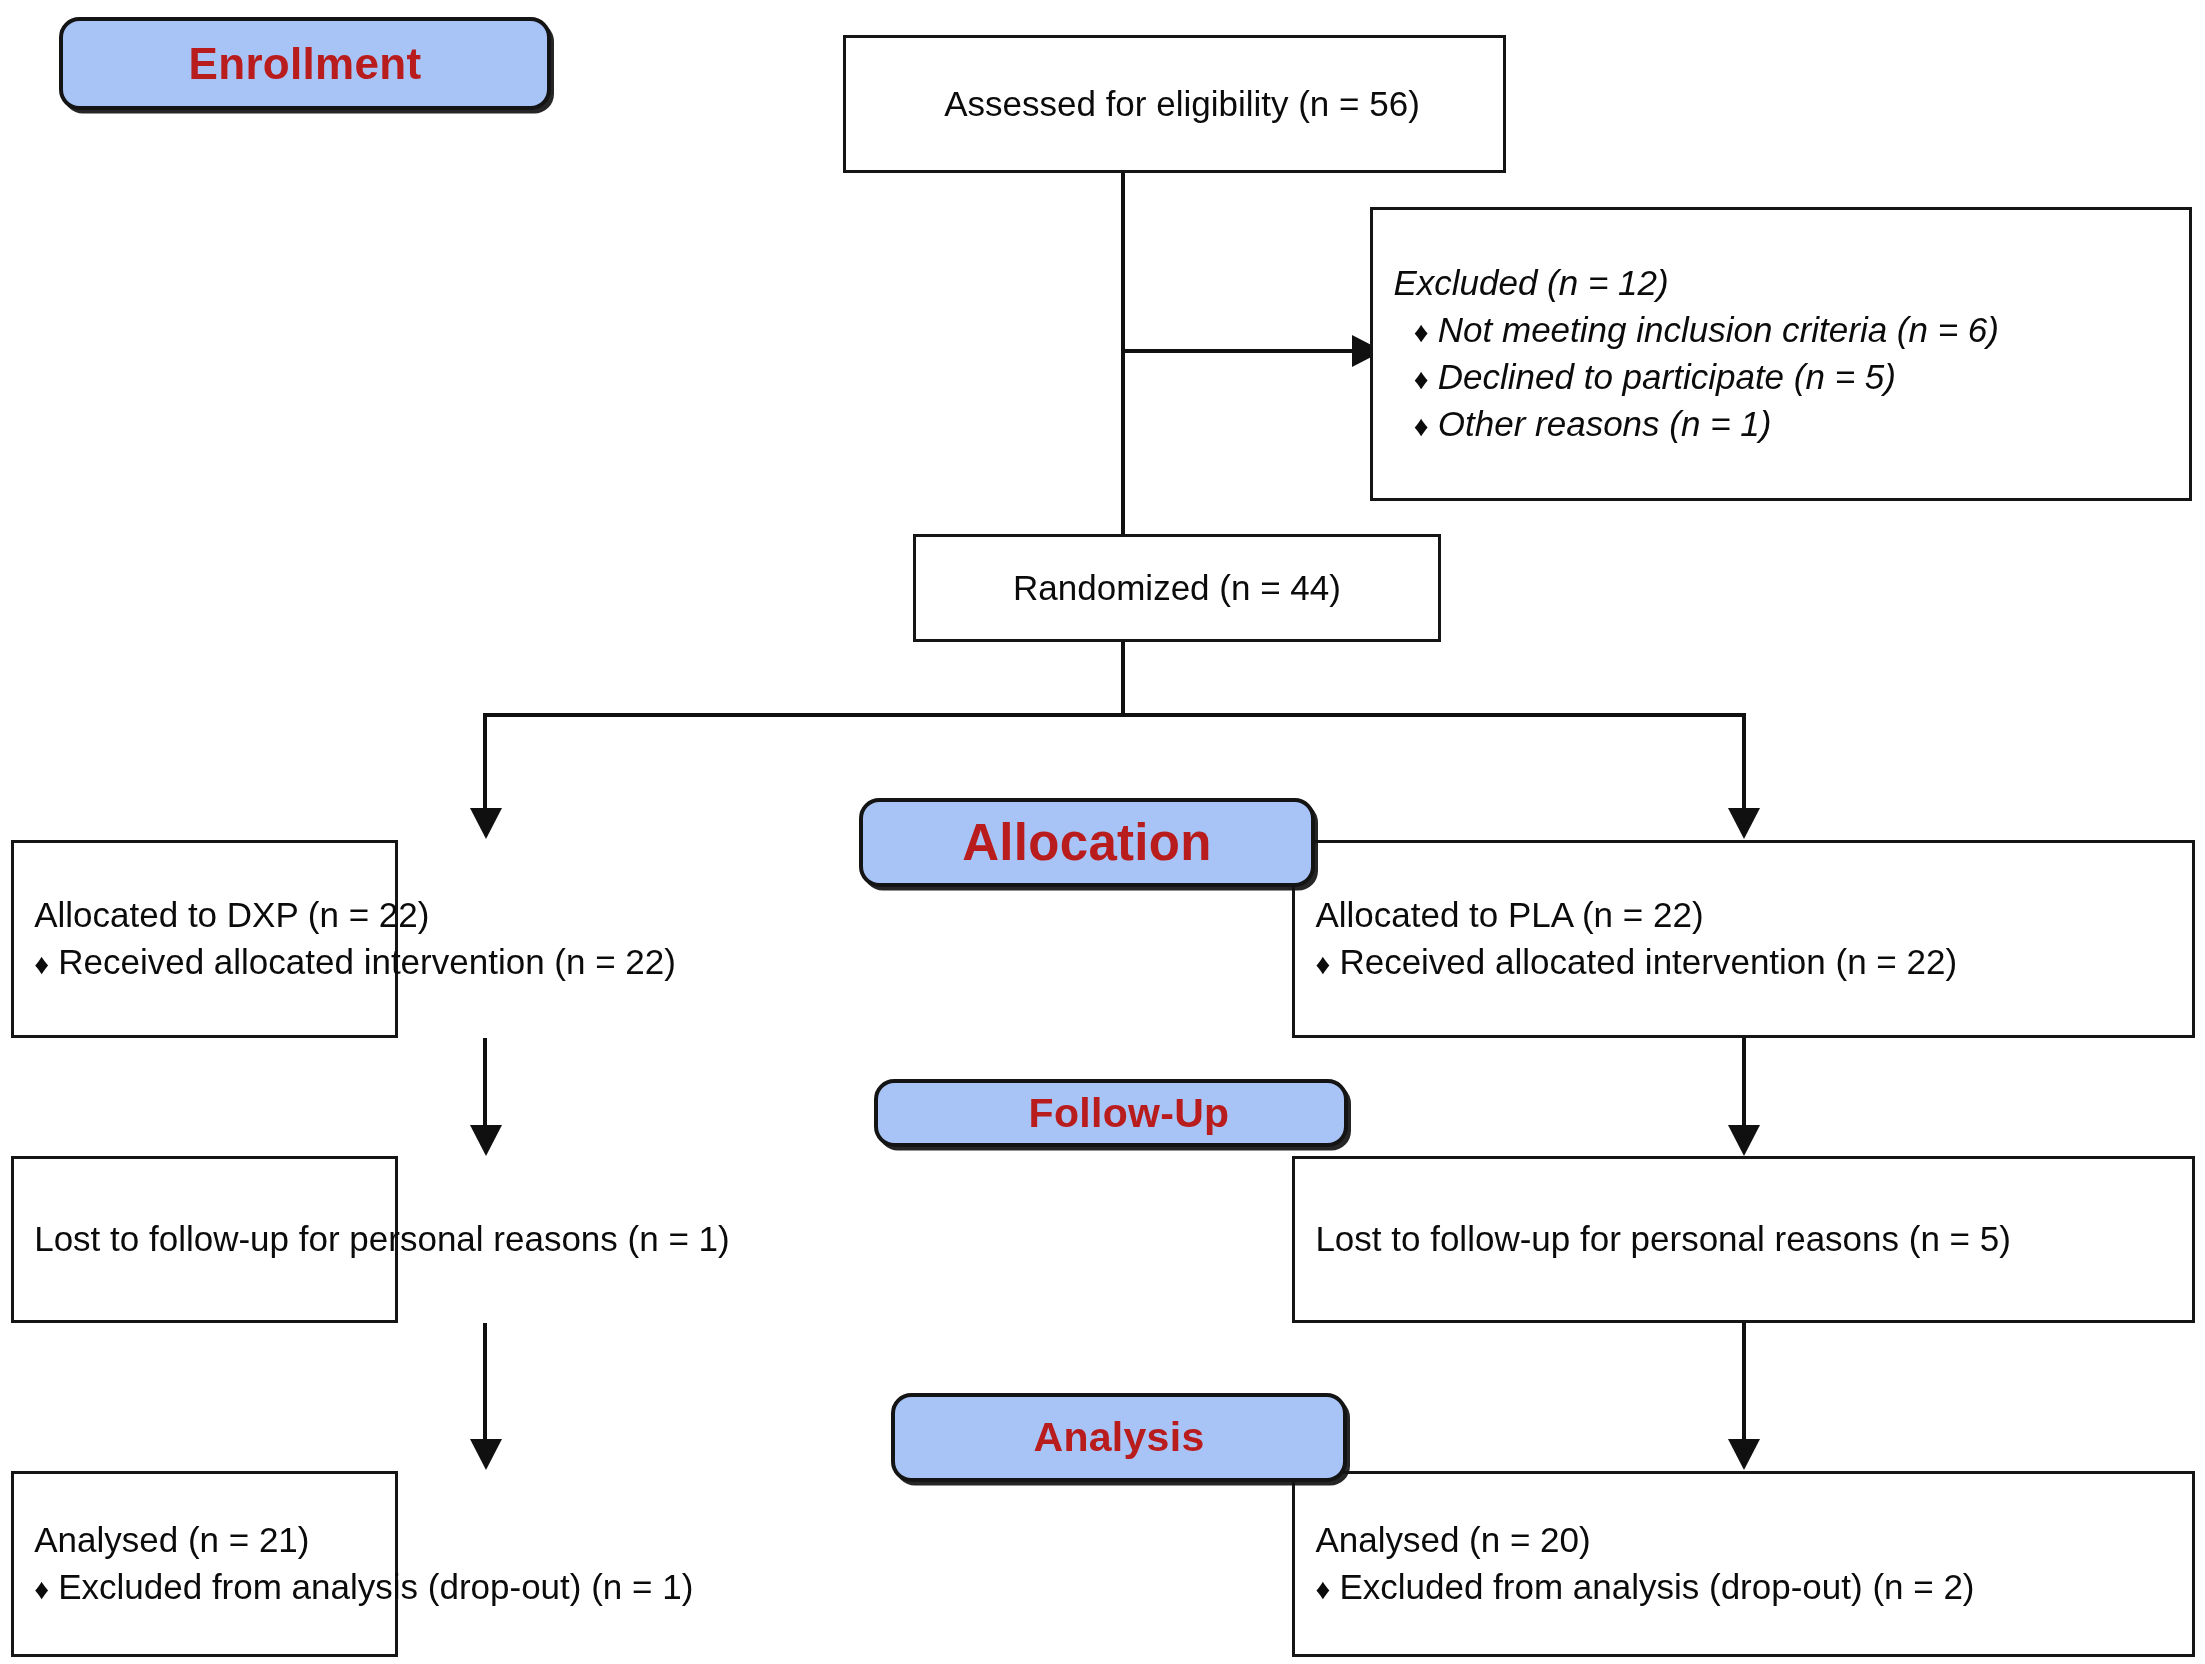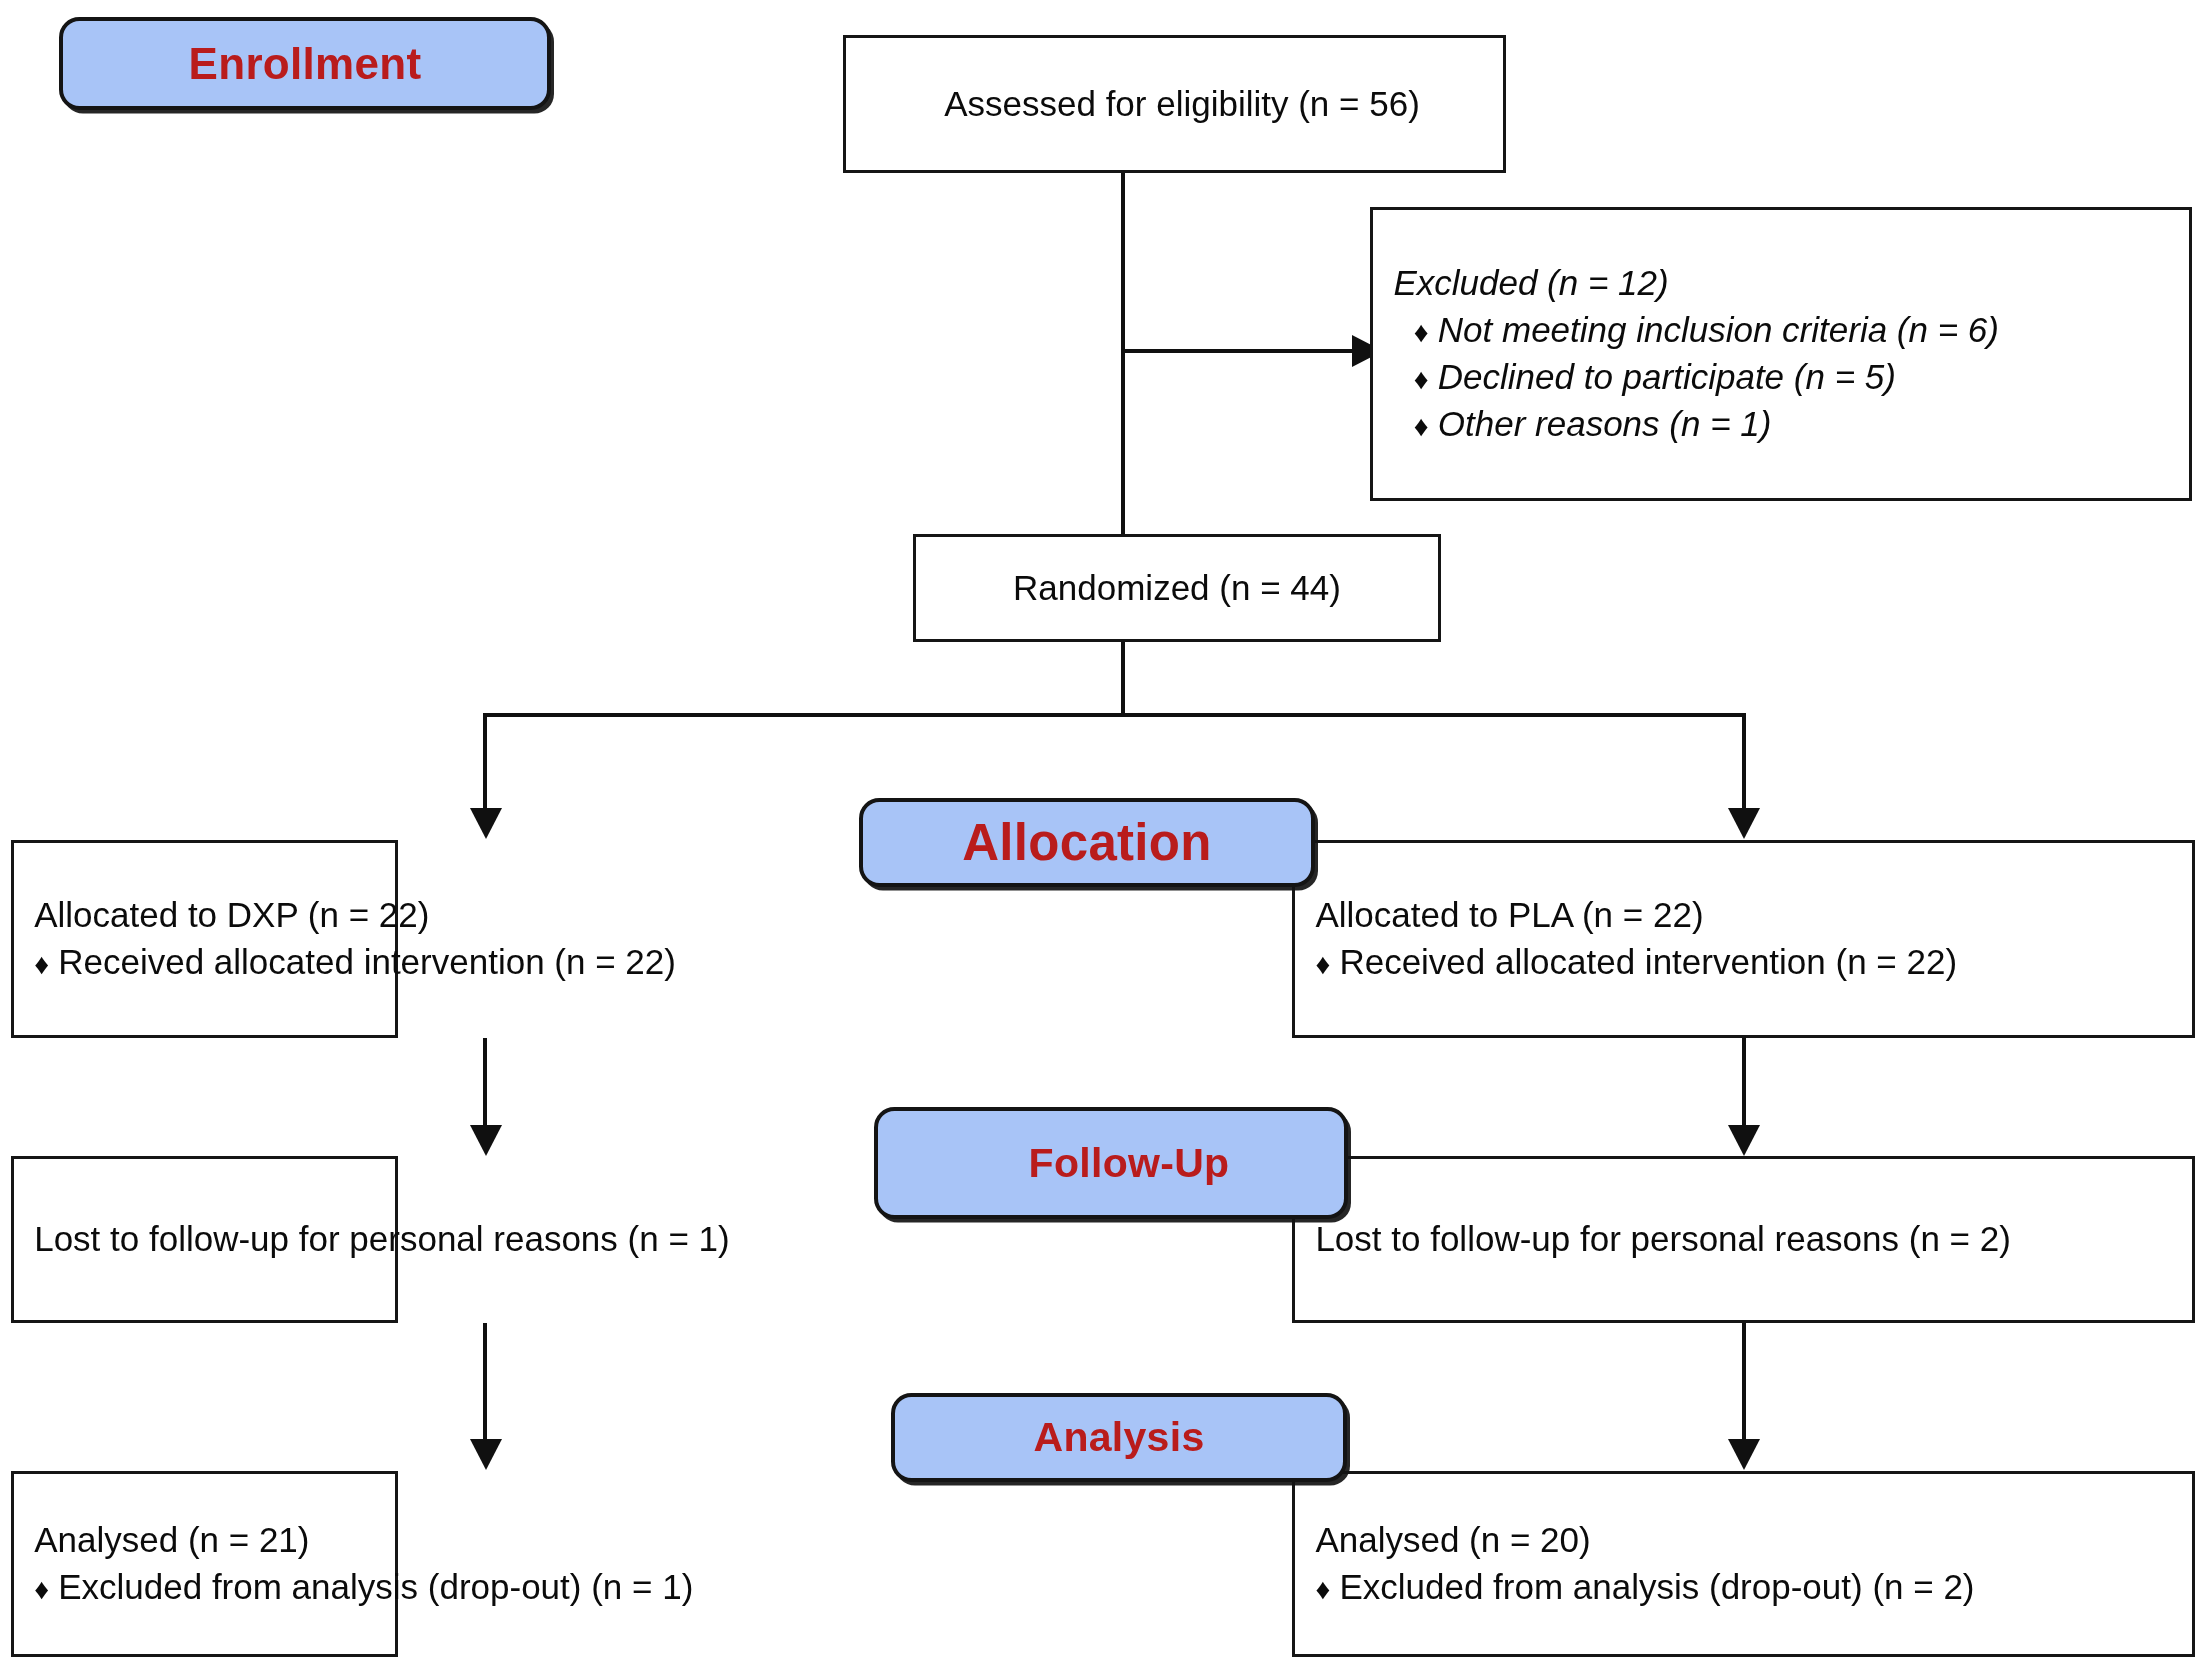--- a/index.html
+++ b/index.html
@@ -170,33 +170,33 @@
         <span class="bullet">♦</span><span>Received allocated intervention (n = 22)</span>
       </div>
     </div>
   </div>
 
   <div class="vline" style="left:483px; top:1038px; height:90px;"></div>
   <div class="arrow-down" style="left:470px; top:1125px;"></div>
   <div class="vline" style="left:1742px; top:1038px; height:90px;"></div>
   <div class="arrow-down" style="left:1728px; top:1125px;"></div>
 
-  <div class="stage-badge" style="left:874px; top:1107px; width:474px; height:112px;padding-left:36px;">
+  <div class="stage-badge" style="left:874px; top:1079px; width:474px; height:68px;padding-left:36px;">
     <span class="stage-label" style="font-size:41px;">Follow-Up</span>
   </div>
 
   <div class="box" style="left:10.8px; top:1156px; width:387px; height:167px;">
     <div class="box-body">
       <div class="line">Lost to follow-up for personal reasons (n = 1)</div>
     </div>
   </div>
 
   <div class="box" style="left:1292px; top:1156px; width:903px; height:167px;">
     <div class="box-body">
-      <div class="line">Lost to follow-up for personal reasons (n = 2)</div>
+      <div class="line">Lost to follow-up for personal reasons (n = 5)</div>
     </div>
   </div>
 
   <div class="vline" style="left:483px; top:1323px; height:120px;"></div>
   <div class="arrow-down" style="left:470px; top:1439px;"></div>
   <div class="vline" style="left:1742px; top:1323px; height:120px;"></div>
   <div class="arrow-down" style="left:1728px; top:1439px;"></div>
 
   <div class="stage-badge" style="left:891px; top:1393px; width:456px; height:89px;">
     <span class="stage-label" style="font-size:41px;">Analysis</span>

